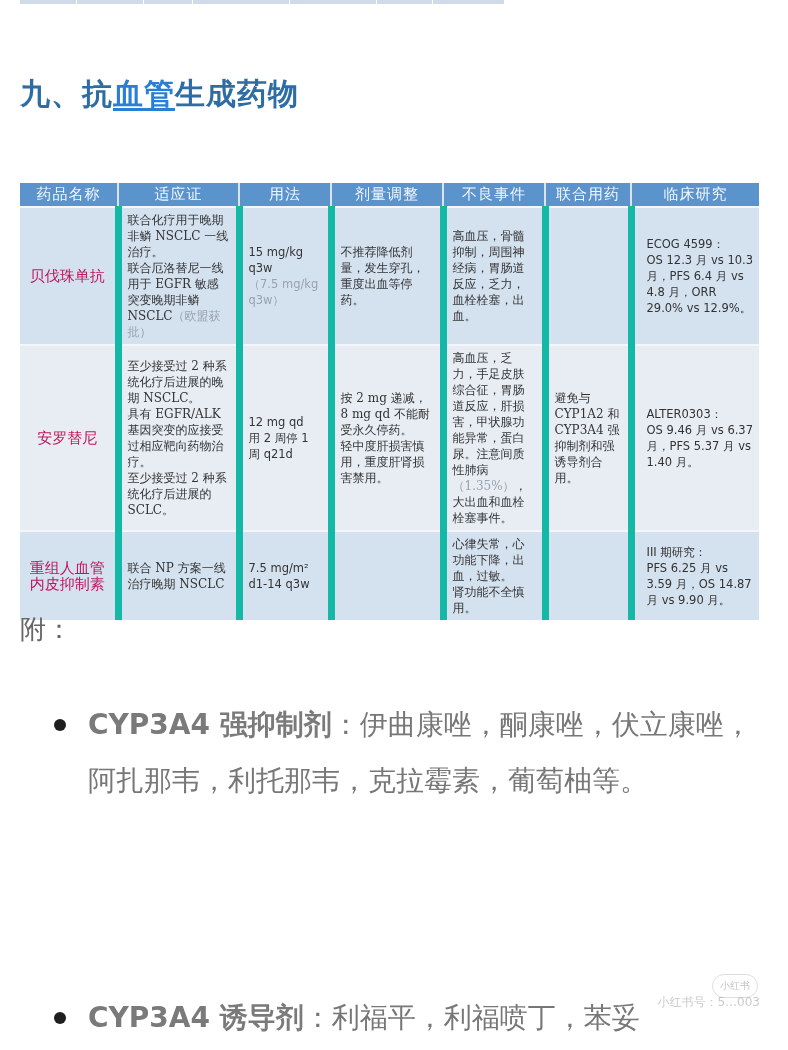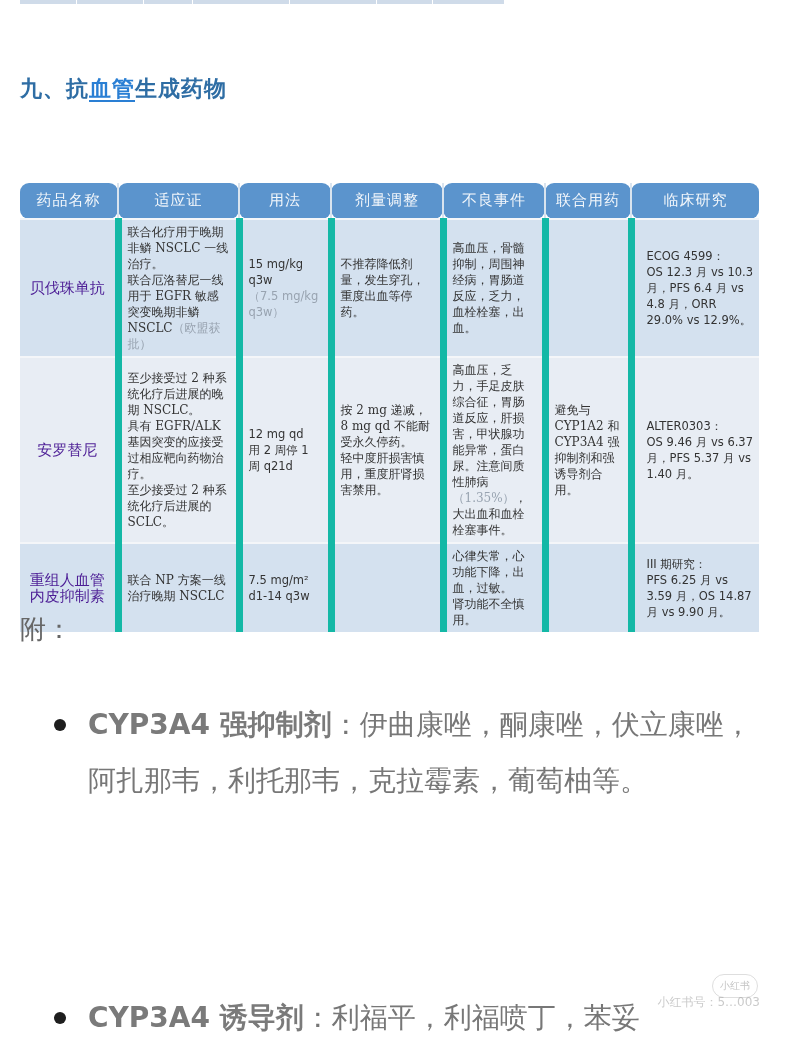--- a/index.html
+++ b/index.html
@@ -11,51 +11,51 @@
     }
     
     .prev-table-strip {
       position: absolute; left: 20px; top: 0; width: 484px; height: 4px;
       display: flex; gap: 1px;
     }
     .prev-table-strip .seg { background: #cfdbe9; height: 4px; }
 
     .section-title {
       position: absolute; left: 20px; top: 74px;
-      font-size: 22px; font-weight: bold; color: #2e6da4;
+      font-size: 30px; font-weight: bold; color: #2e6da4;
       letter-spacing: 1px;
       font-family: Liberation Mono, monospace;
     }
     .section-title .link {
       color: #2a7fd4; text-decoration: underline; text-underline-offset: 4px;
     }
 
     
     .drug-table {
       position: absolute; left: 20px; top: 183px; width: 739px;
       border-collapse: collapse; table-layout: fixed;
       font-family: "DejaVu Serif", "Liberation Serif", serif;
       font-size: 12px; color: #333;
     }
     .drug-table th {
       background: #5b94cd; color: #f3f7fb; font-weight: normal;
-      font-size: 15px; height: 36px; text-align: center;
-      border-right: 2px solid #d9e4ef; letter-spacing: 1px; border-radius: 9px;
+      font-size: 15px; height: 24px; text-align: center;
+      border-right: 2px solid #d9e4ef; letter-spacing: 1px;
     }
     .drug-table th:last-child { border-right: none; }
     .drug-table td {
       border-right: 7px solid #14b8a6; border-top: 2px solid #f4f6f9;
       padding: 4px 6px; vertical-align: middle; line-height: 16px;
       white-space: pre-line;
     }
     .drug-table td:last-child { border-right: none; padding-left: 12px; }
     .drug-table tr.r1 td { background: #d4e1ef; height: 124px; }
     .drug-table tr.r2 td { background: #e8edf4; height: 168px; }
     .drug-table tr.r3 td { background: #d4e1ef; height: 88px; }
-    .drug-table td.name { text-align: center; font-size: 15px; color: #4c1d95; }
+    .drug-table td.name { text-align: center; font-size: 15px; color: #be185d; }
     .drug-table .sans { font-family: "DejaVu Sans", "Liberation Sans", sans-serif; font-size: 11.5px; }
     .drug-table .gray { color: #98a3b0; }
 
     .note {
       position: absolute; left: 20px; top: 612px;
       font-size: 26px; color: #666; font-family: "DejaVu Sans", sans-serif;
     }
     .bullet-list {
       position: absolute; left: 54px; width: 700px; list-style: none;
       font-family: "DejaVu Sans", sans-serif;

